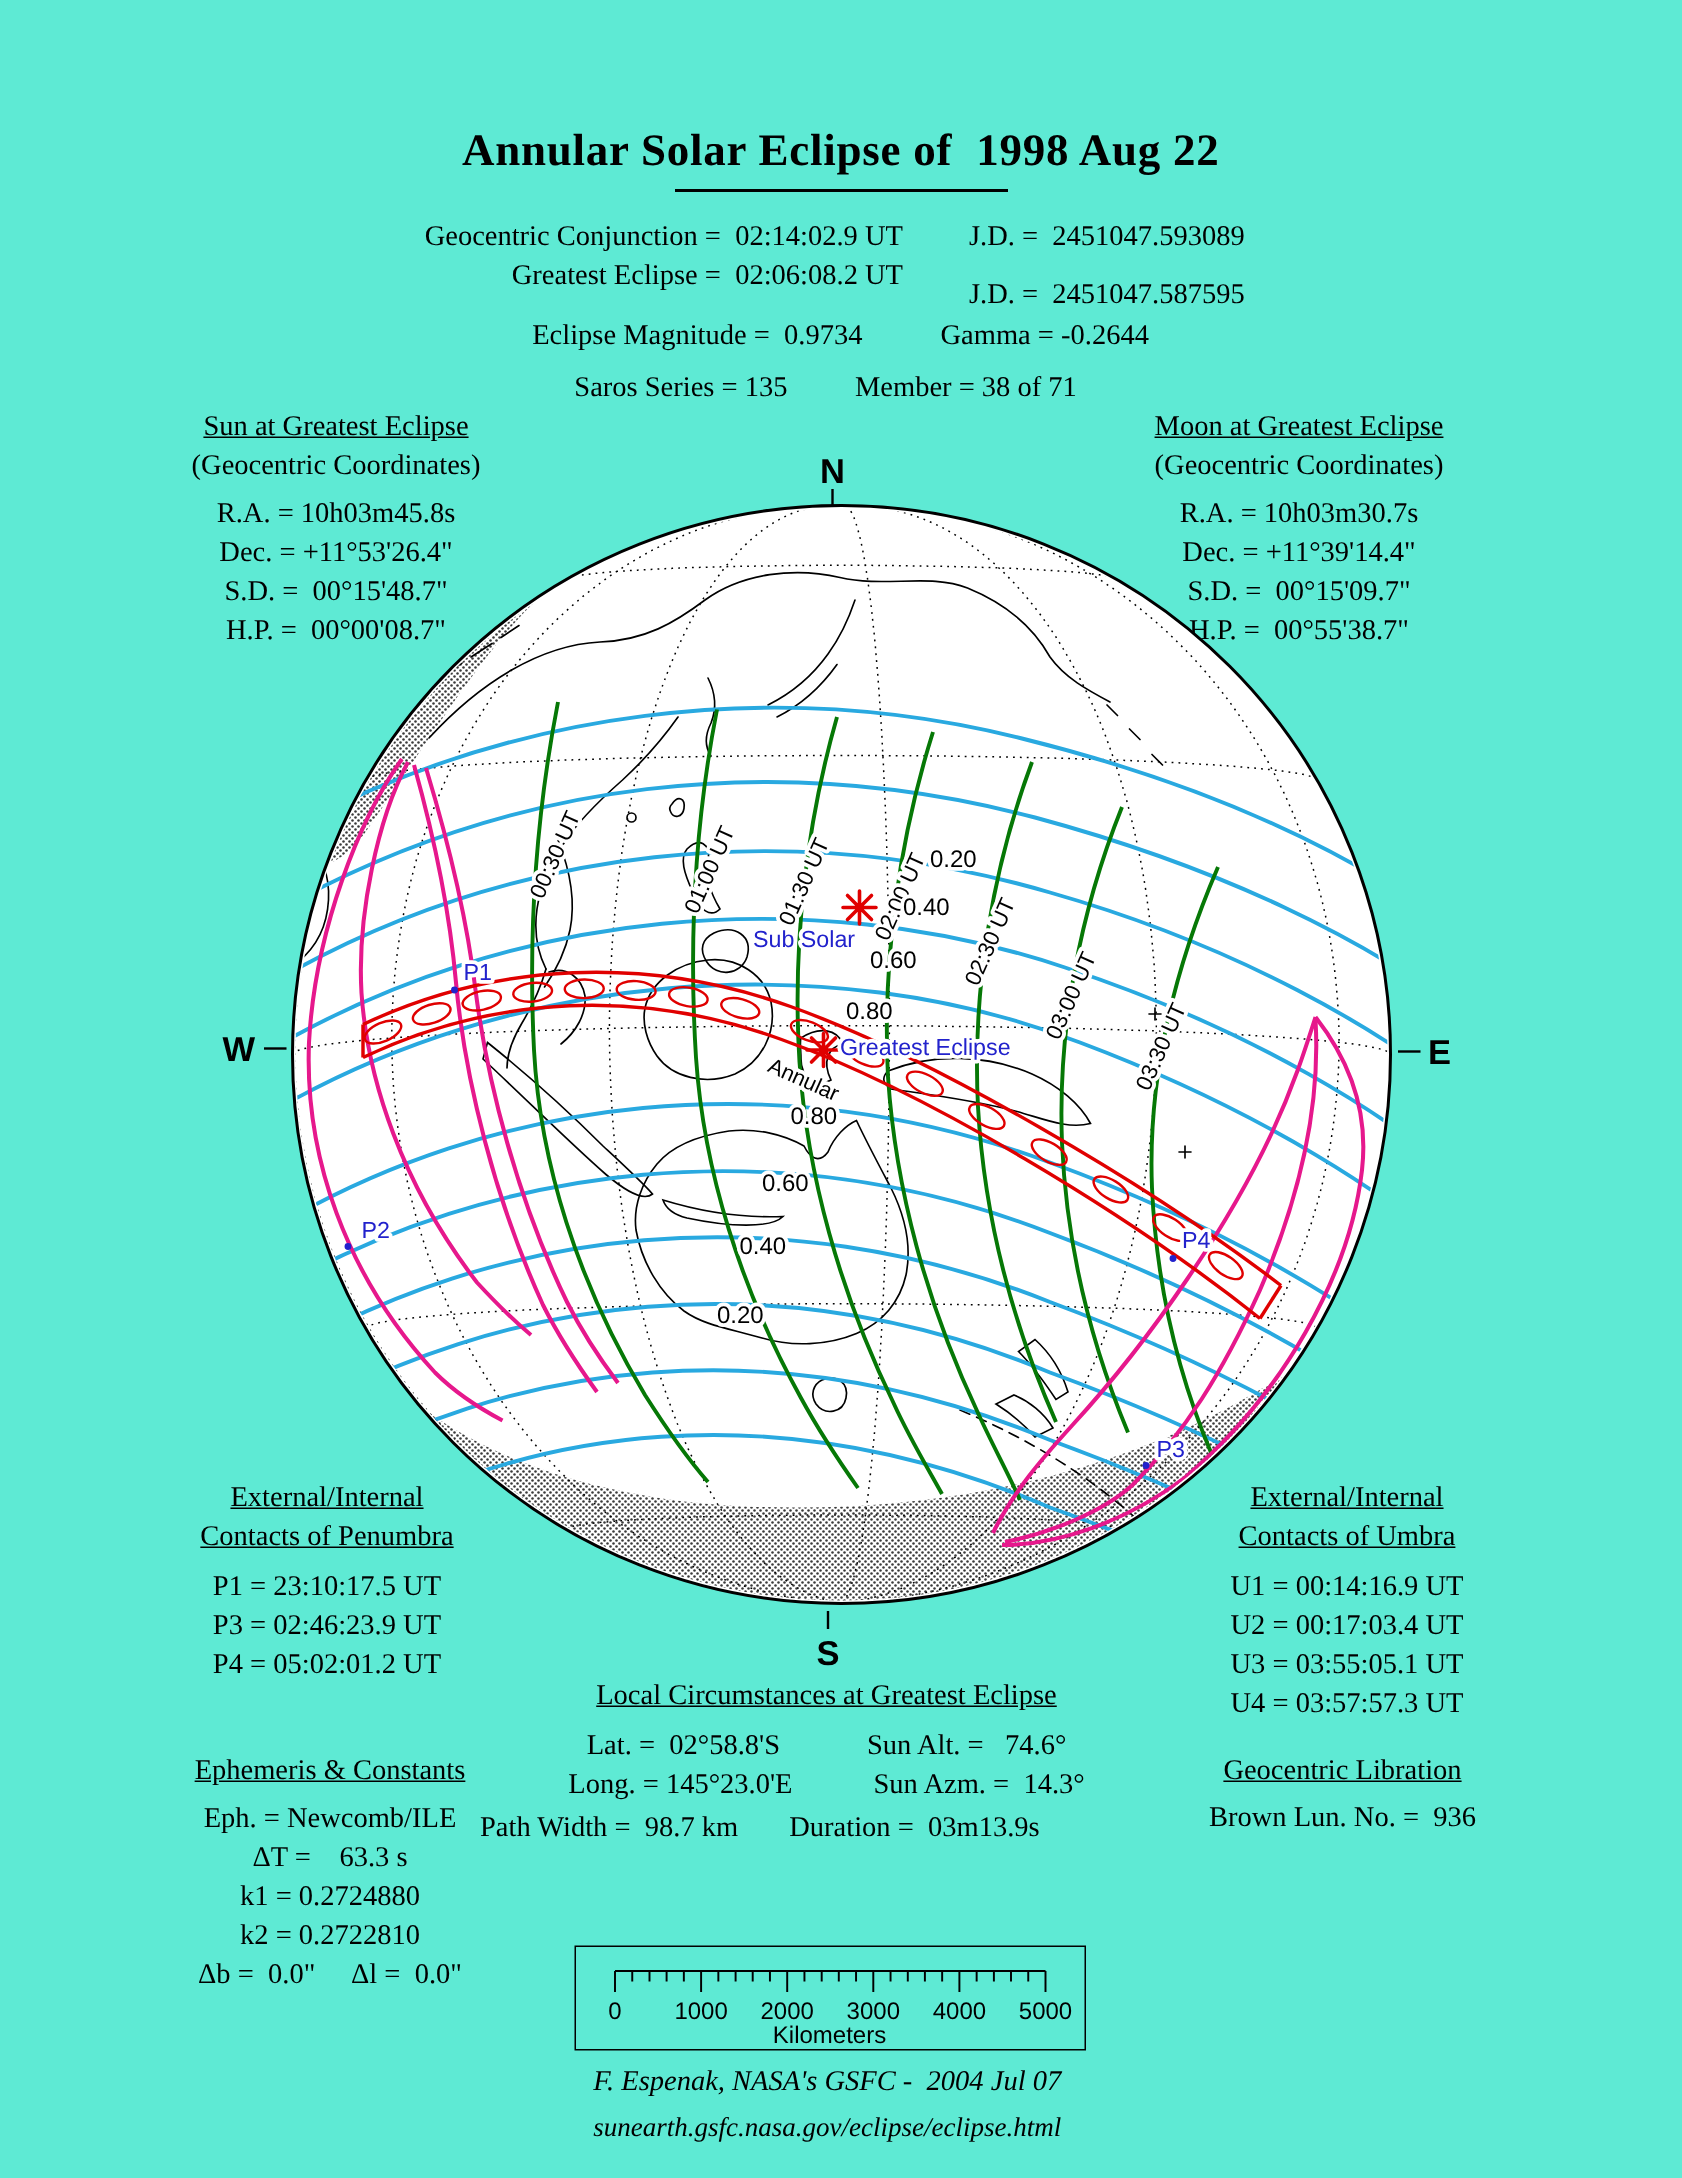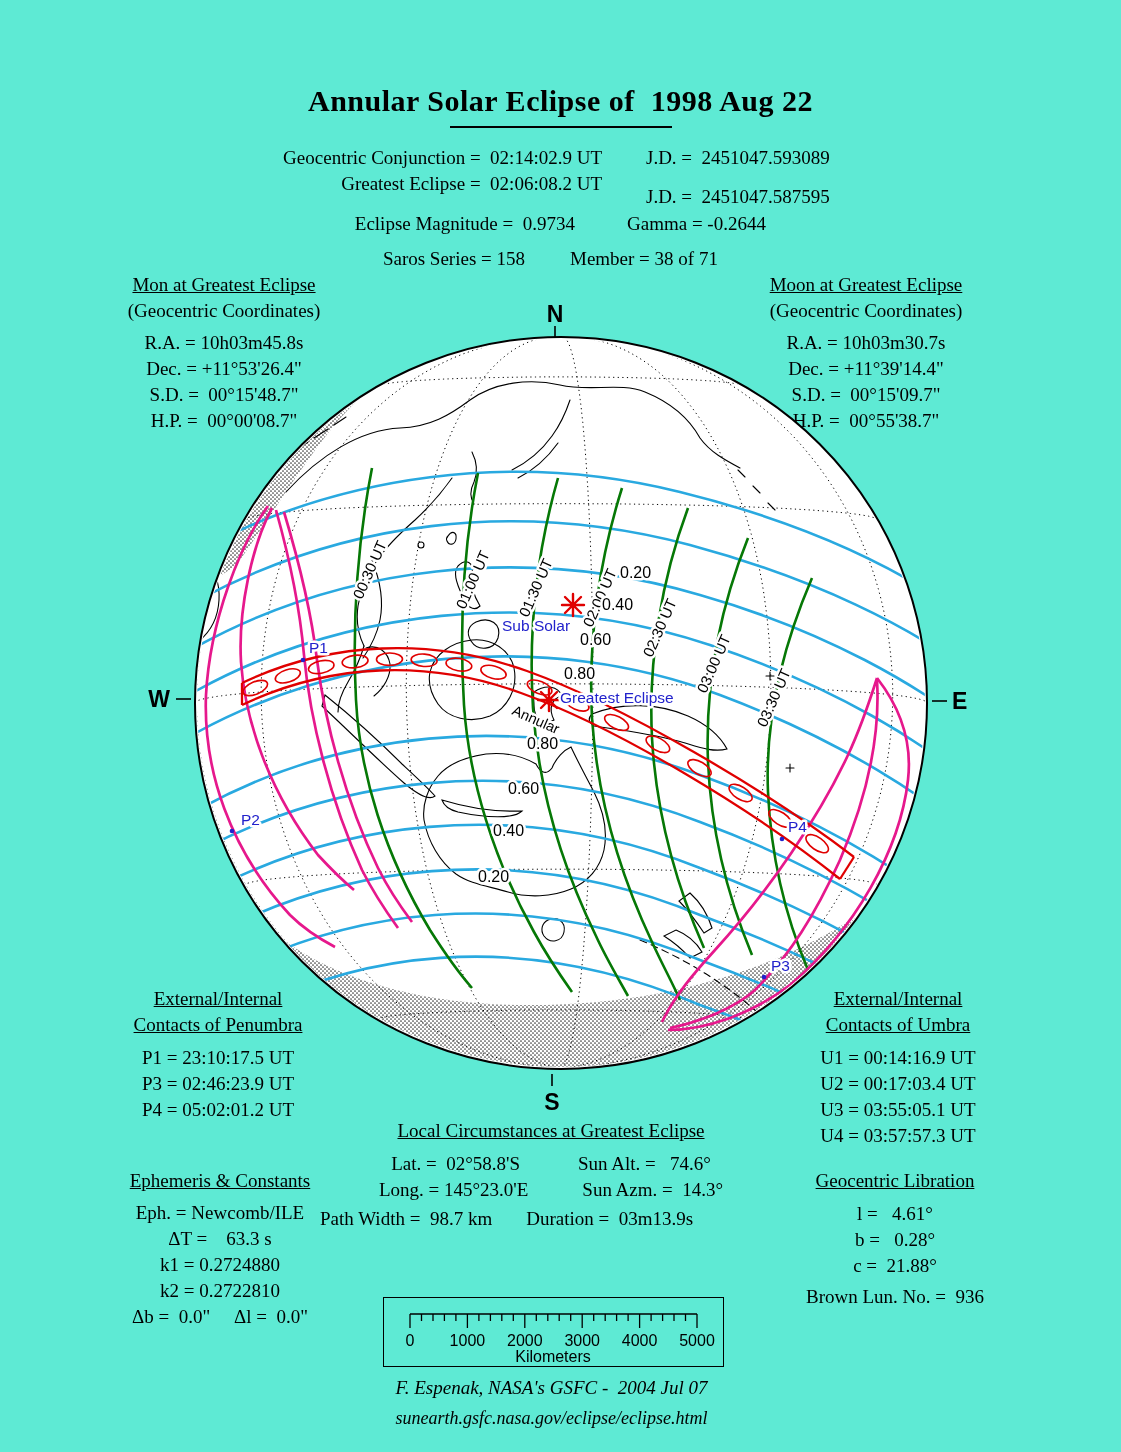--- a/index.html
+++ b/index.html
@@ -34,25 +34,25 @@
 
   <div id="title" class="abs ctr pre">Annular Solar Eclipse of  1998 Aug 22</div>
   <div id="title-rule" class="abs"></div>
 
   <div class="abs hdr rgt pre" style="left:167px;top:147px;width:435px;">Geocentric Conjunction =  02:14:02.9 UT</div>
   <div class="abs hdr pre" style="left:646px;top:147px;">J.D. =  2451047.593089</div>
   <div class="abs hdr rgt pre" style="left:167px;top:173px;width:435px;">Greatest Eclipse =  02:06:08.2 UT</div>
   <div class="abs hdr pre" style="left:646px;top:186px;">J.D. =  2451047.587595</div>
   <div class="abs hdr rgt pre" style="left:240px;top:213px;width:335px;">Eclipse Magnitude =  0.9734</div>
   <div class="abs hdr pre" style="left:627px;top:213px;">Gamma = -0.2644</div>
-  <div class="abs hdr rgt pre" style="left:240px;top:248px;width:285px;">Saros Series = 158</div>
+  <div class="abs hdr rgt pre" style="left:240px;top:248px;width:285px;">Saros Series = 135</div>
   <div class="abs hdr pre" style="left:570px;top:248px;">Member = 38 of 71</div>
 
   <div class="abs blk ctr" style="left:90px;top:272px;width:268px;">
-    <div class="bt u">Mon at Greatest Eclipse</div>
+    <div class="bt u">Sun at Greatest Eclipse</div>
     <div>(Geocentric Coordinates)</div>
     <div class="rows" style="margin-top:6px;line-height:26px;">
       <div>R.A. = 10h03m45.8s</div>
       <div>Dec. = +11°53'26.4"</div>
       <div>S.D. =  00°15'48.7"</div>
       <div>H.P. =  00°00'08.7"</div>
     </div>
   </div>
 
   <div class="abs blk ctr" style="left:732px;top:272px;width:268px;">
@@ -109,25 +109,20 @@
       <div>Eph. = Newcomb/ILE</div>
       <div>ΔT =    63.3 s</div>
       <div>k1 = 0.2724880</div>
       <div>k2 = 0.2722810</div>
       <div>Δb =  0.0"     Δl =  0.0"</div>
     </div>
   </div>
 
   <div class="abs blk ctr" style="left:752px;top:1168px;width:286px;">
     <div class="u">Geocentric Libration</div>
-    <div class="rows" style="margin-top:7px;line-height:26px;">
-      <div>l =   4.61°</div>
-      <div>b =   0.28°</div>
-      <div>c =  21.88°</div>
-    </div>
     <div class="pre" style="margin-top:5px;">Brown Lun. No. =  936</div>
   </div>
 
   <div id="scalebox" class="abs">
     <svg width="338" height="67" viewBox="0 0 338 67">
       <line x1="26" y1="16" x2="313" y2="16" stroke="#000" stroke-width="1.4"></line>
       <g id="ruler-ticks" stroke="#000" stroke-width="1.3">
           <line x1="26.0" y1="16" x2="26.0" y2="30"></line>
           <line x1="37.5" y1="16" x2="37.5" y2="23"></line>
           <line x1="49.0" y1="16" x2="49.0" y2="23"></line>

